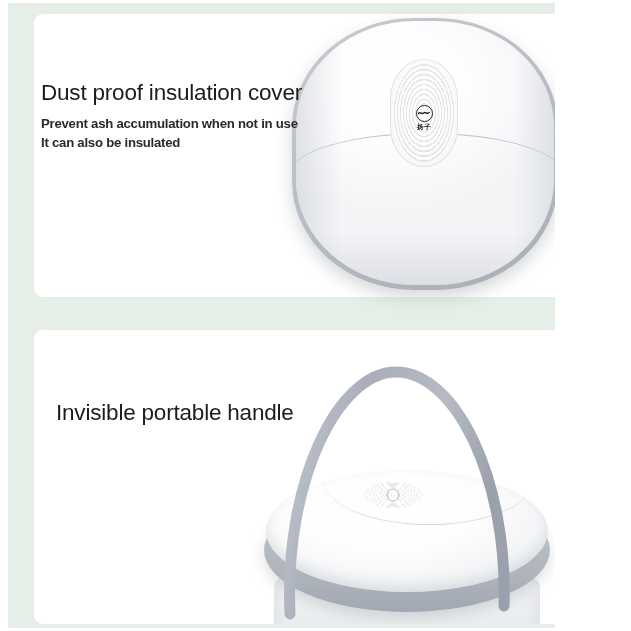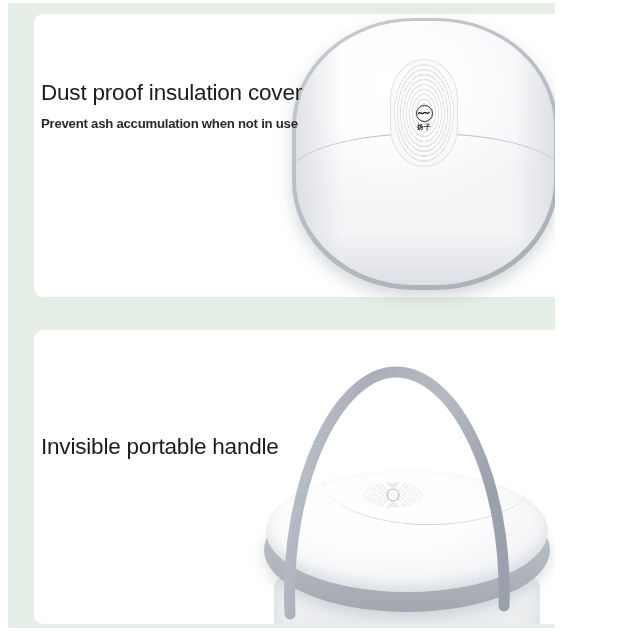--- a/index.html
+++ b/index.html
@@ -68,21 +68,21 @@
   .subline {
     font-size: 13.2px;
     font-weight: 700;
     color: #2a2a2a;
     letter-spacing: -0.25px;
     white-space: nowrap;
     line-height: 1.42;
     margin: 0;
   }
   .tb-1 { left: 41px; top: 80px; }
-  .tb-2 { left: 41px; top: 400px; margin-top: 34px; }
+  .tb-2 { left: 56px; top: 400px; }
 
   
   .product1 {
     position: absolute;
     left: 292px;
     top: 18px;
     width: 266px;
     height: 272px;
     z-index: 4;
   }
@@ -319,20 +319,21 @@
           </div>
           <div class="logo-text">扬子</div>
         </div>
       </div>
     </div>
   </div>
 
   <div class="text-block tb-1">
     <p class="headline">Dust proof insulation cover</p>
     <p class="subline">Prevent ash accumulation when not in use</p>
+    <p class="subline">It can also be insulated</p>
   </div>
 
   <div class="card card-bottom"></div>
 
   <div class="product2">
     <div class="p2-body"></div>
     <div class="p2-rim"></div>
 
     <svg class="p2-handle" viewBox="0 0 232 262" xmlns="http://www.w3.org/2000/svg">
       <defs>

